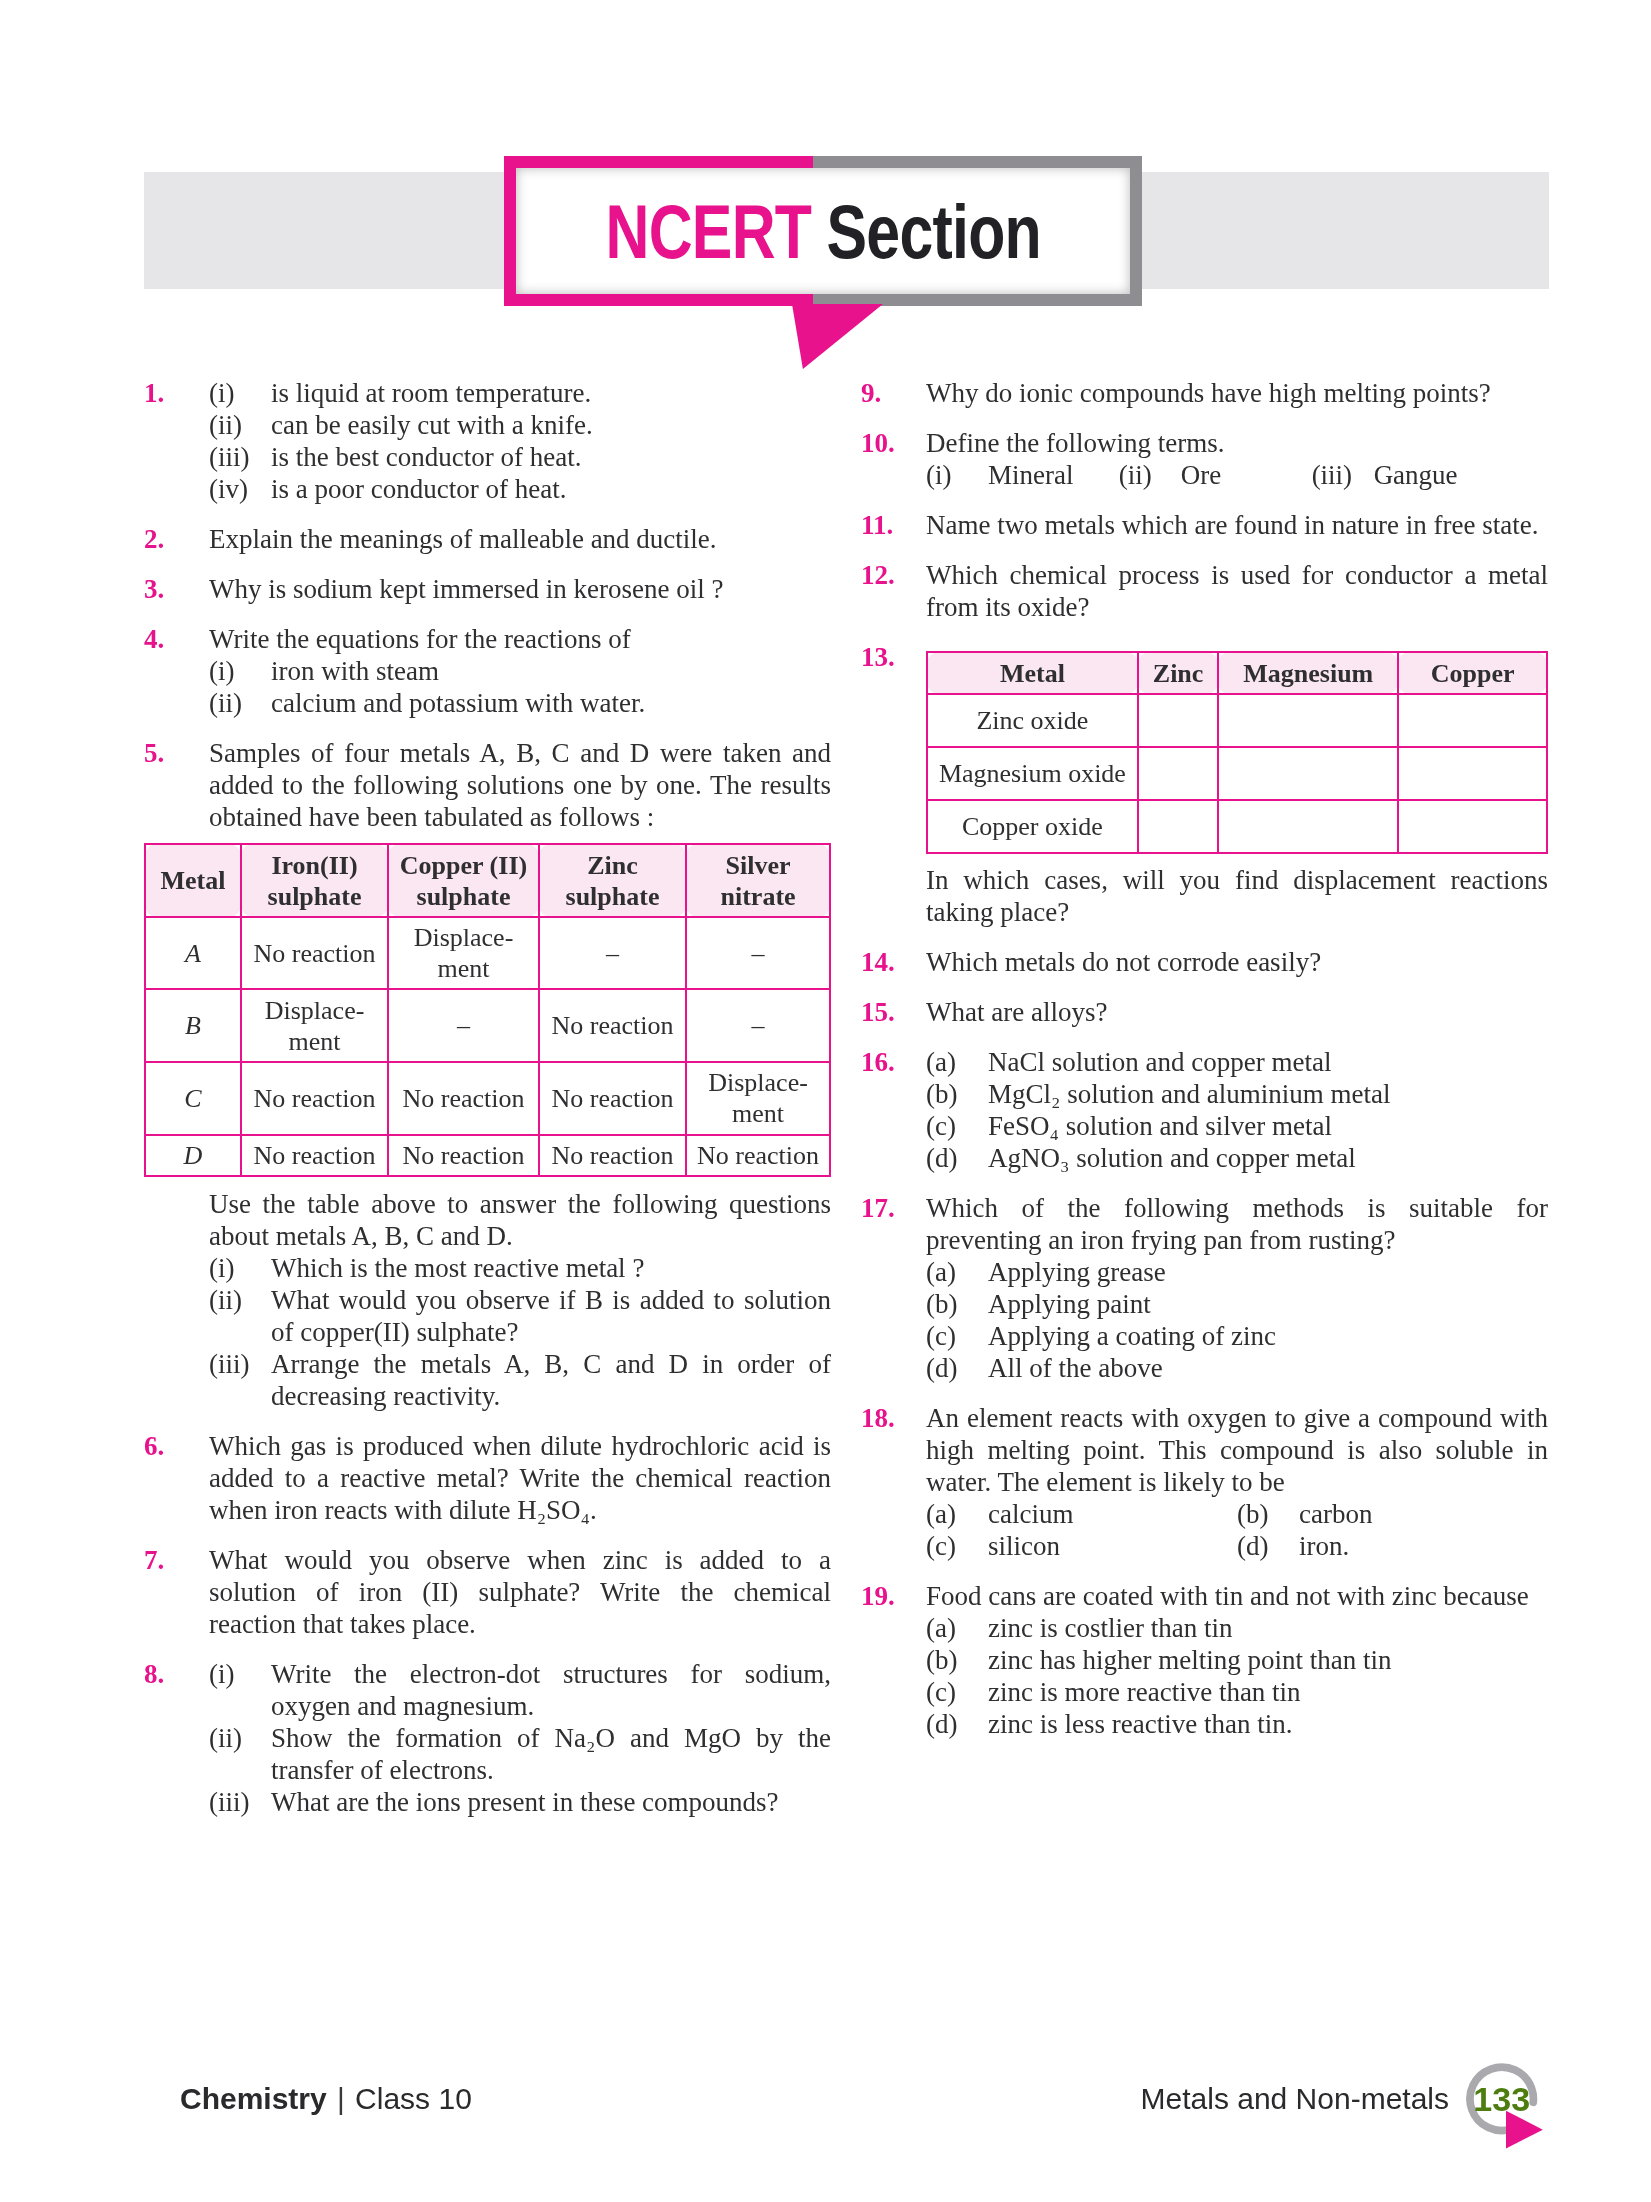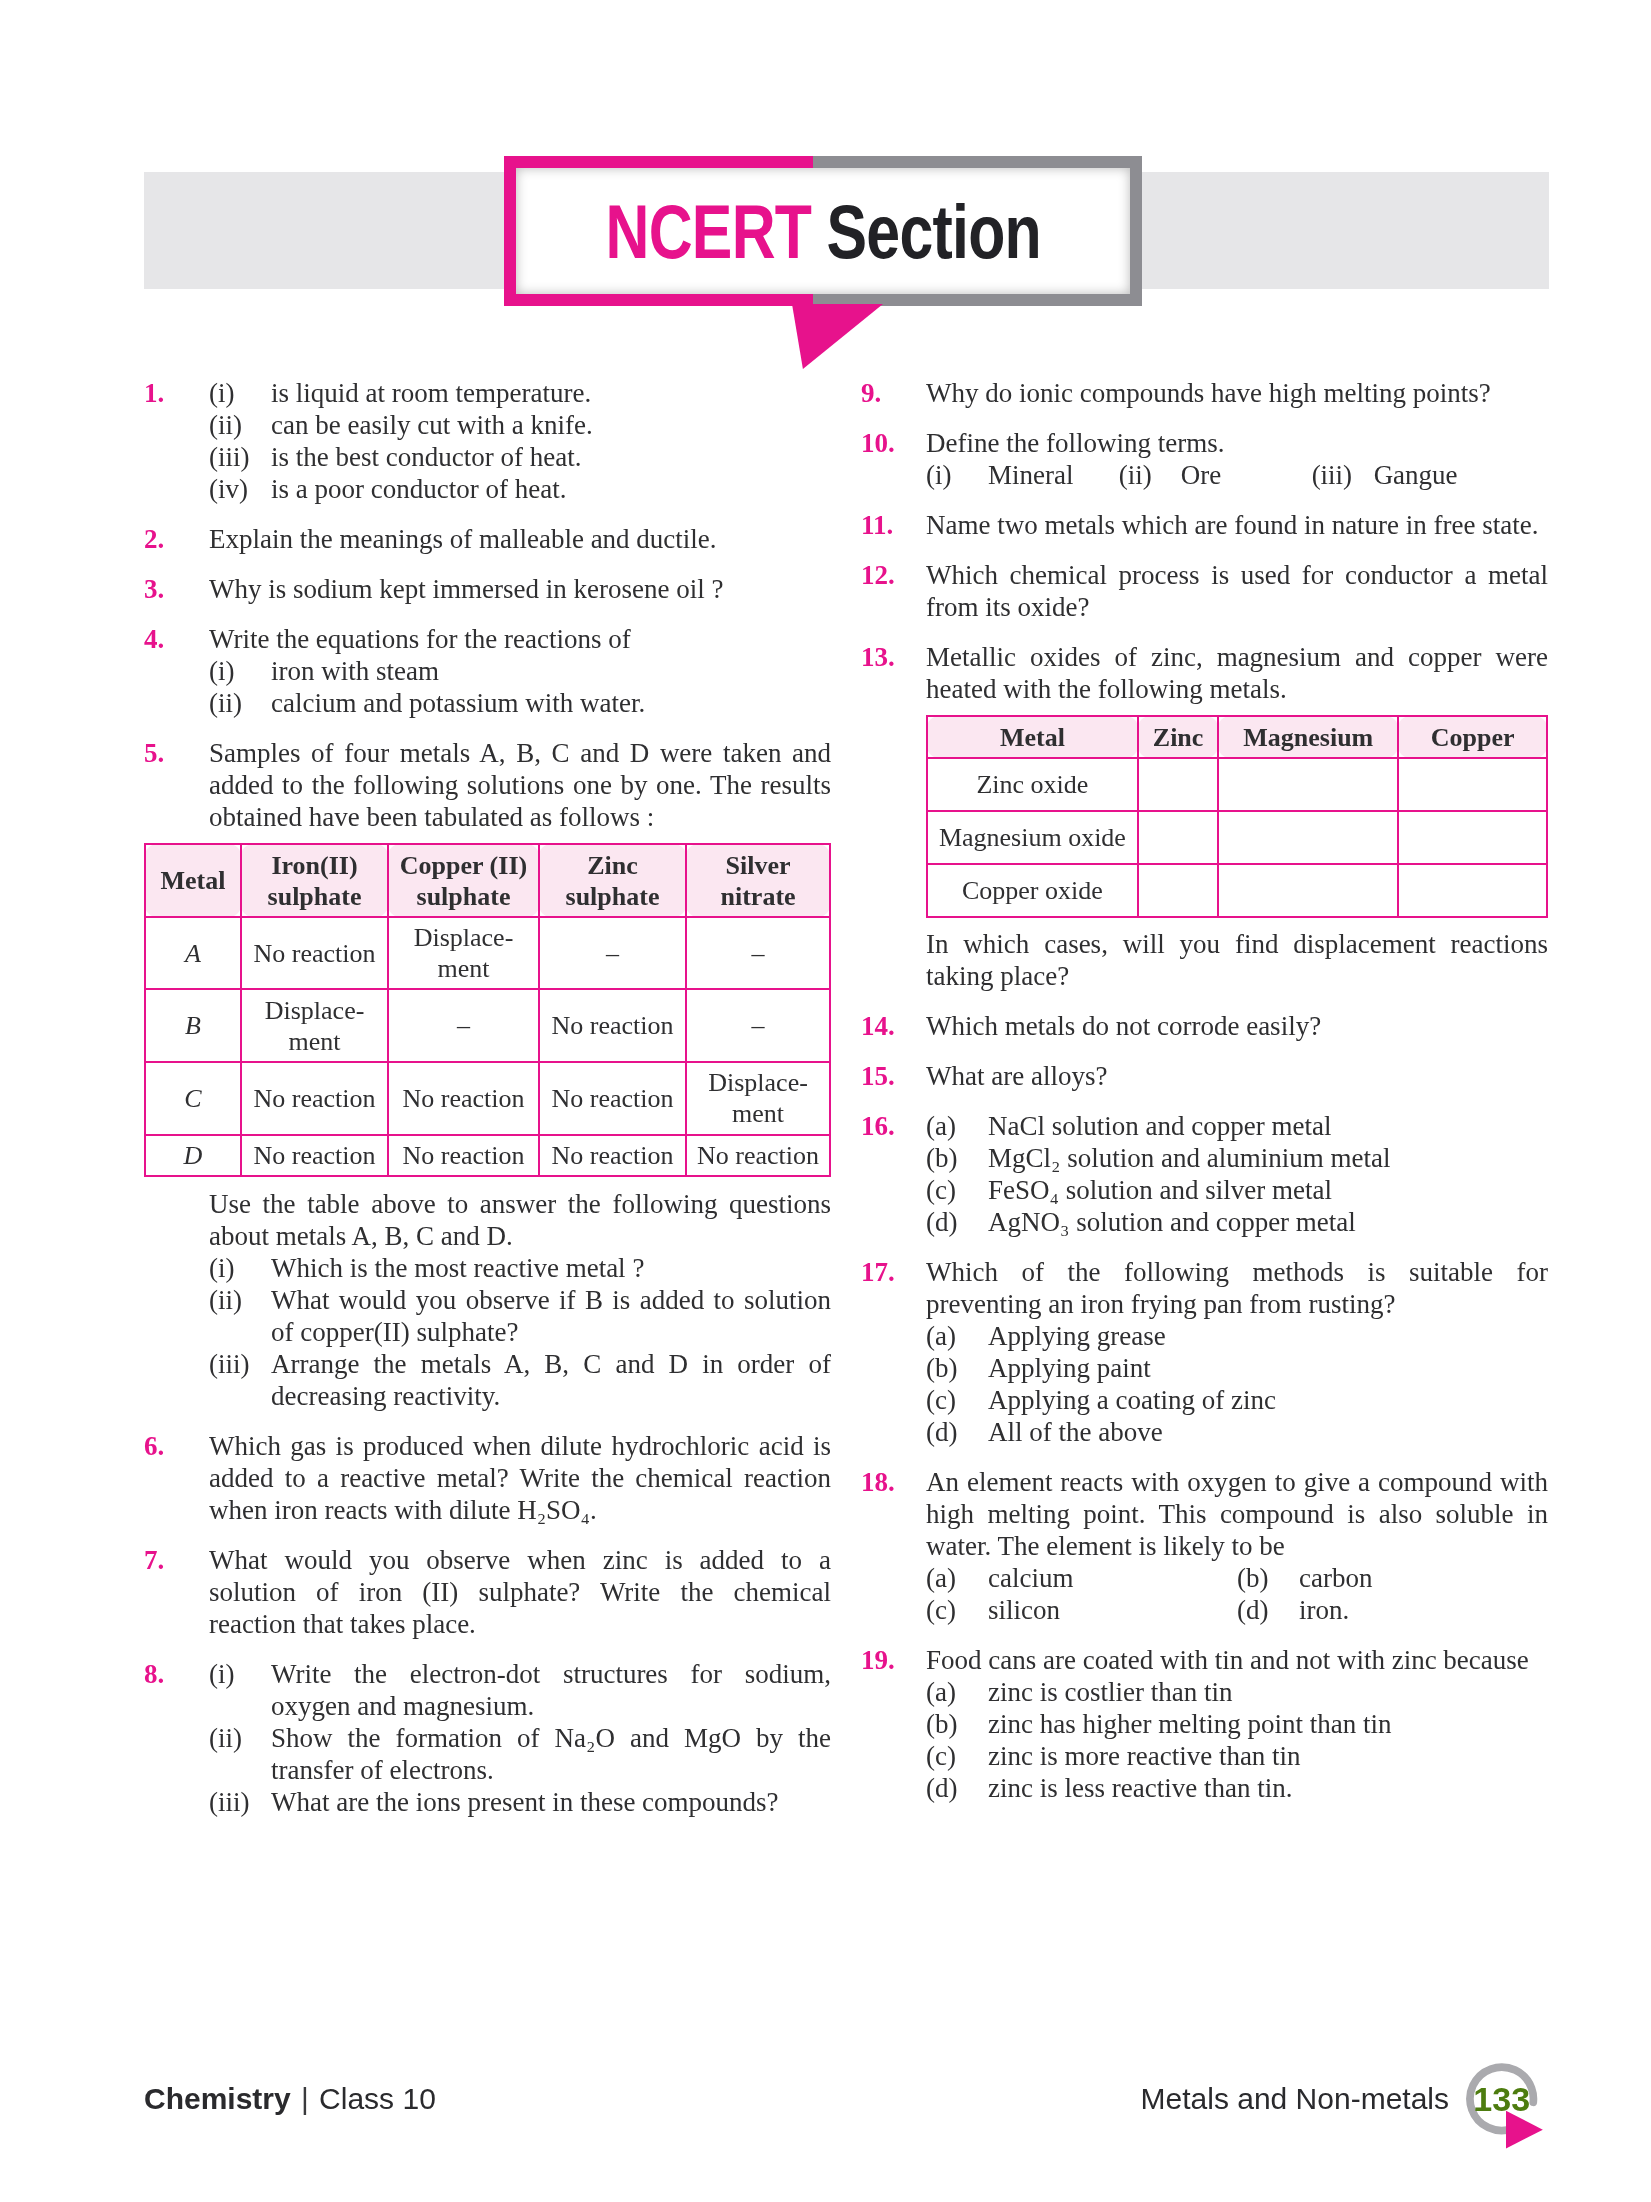--- a/index.html
+++ b/index.html
@@ -50,21 +50,21 @@
   .t-q13 td { height: 53px; }
   .t-q5 col.c0 { width: 14%; } .t-q5 col.c1 { width: 21.5%; } .t-q5 col.c2 { width: 22%; }
   .t-q5 col.c3 { width: 21.5%; } .t-q5 col.c4 { width: 21%; }
   .t-q13 col.c0 { width: 34%; } .t-q13 col.c1 { width: 13%; }
   .t-q13 col.c2 { width: 29%; } .t-q13 col.c3 { width: 24%; }
 
   
   .page-footer { position: absolute; left: 144px; top: 2082px; width: 1405px;
     display: flex; justify-content: space-between; align-items: center;
     font-family: "Liberation Sans", sans-serif; font-size: 30px; color: #2a2a2d; }
-  .footer-left .bold { font-weight: bold; }
+  .footer-left .bold { font-weight: bold; margin-left: 36px; }
   .footer-sep { margin: 0 10.3px; color: #3a3a3d; }
   .footer-right { display: flex; align-items: center; position: relative; padding-right: 100px; height: 34px; }
   .page-badge { position: absolute; right: 0; top: 50%; transform: translateY(-43%); width: 86px; height: 96px; }
   .page-badge .num { position: absolute; left: 7.7px; top: 21.5px; width: 62px; text-align: center;
     font-weight: bold; font-size: 34px; color: #4d7c0f; }
 </style>
 </head>
 <body>
 
 <header>
@@ -262,21 +262,20 @@
       </article>
       <article class="question">
         <div class="qnum">12.</div>
         <div class="qbody">
           <p class="qpara">Which chemical process is used for conductor a metal from its oxide?</p>
         </div>
       </article>
       <article class="question">
         <div class="qnum">13.</div>
         <div class="qbody">
-          <p class="qpara">Metallic oxides of zinc, magnesium and copper were heated with the following metals.</p>
           <div class="qtable-wrap">
             <table class="qtable t-q13">
               <colgroup>
                 <col class="c0">
                 <col class="c1">
                 <col class="c2">
                 <col class="c3">
               </colgroup>
               <thead>
                 <tr>

